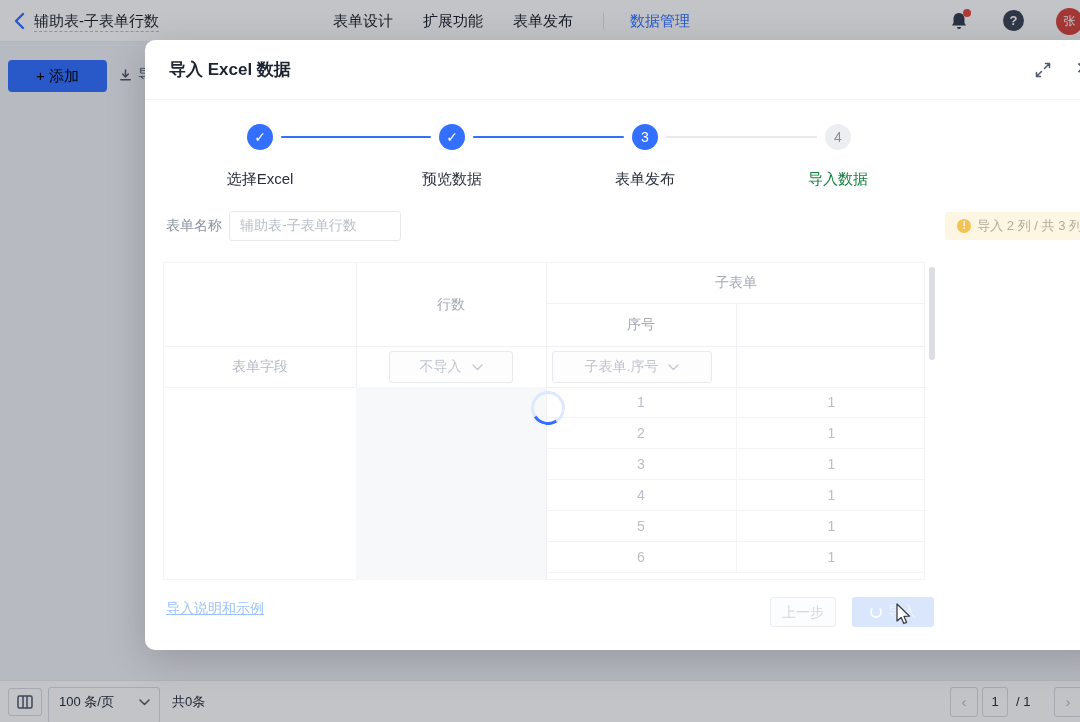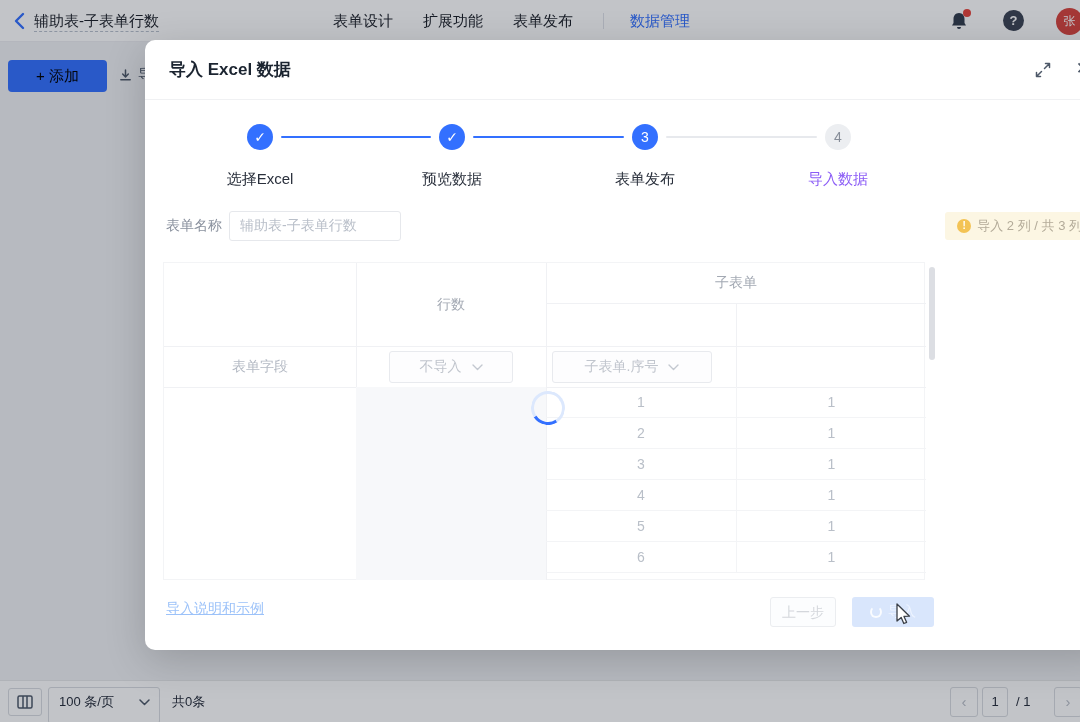--- a/index.html
+++ b/index.html
@@ -47,21 +47,21 @@
   .close-x { position:absolute; right:24px; top:0; height:60px; line-height:58px; font-size:17px; color:#4e5969; cursor:pointer; }
 
   
   .step-circle { position:absolute; top:84px; width:26px; height:26px; border-radius:50%; font-size:14px; text-align:center; line-height:26px; }
   .step-circle.done, .step-circle.active { background:#3370ff; color:#fff; }
   .step-circle.pending { background:#eceef1; color:#878e99; }
   .step-line { position:absolute; top:96px; height:2px; border-radius:1px; }
   .step-line.blue { background:#3370ff; }
   .step-line.gray { background:#e7e9ed; }
   .step-label { position:absolute; top:130px; width:140px; text-align:center; font-size:15px; color:#2a303c; }
-  .step-label.pending { color:#8b5cf6; }
+  .step-label.pending { color:#15803d; }
 
   
   .fname-label { position:absolute; left:21px; top:171px; height:30px; line-height:30px; font-size:14px; color:#8a919e;font-family:Liberation Serif, serif; }
   .fname-input { position:absolute; left:84px; top:171px; width:172px; height:30px; border:1px solid #e6e8ec; border-radius:3px; background:#fff; font-size:14px; color:#b9bfc9; padding:0 10px; font-family:inherit; }
   .warn-badge { position:absolute; right:20px; top:172px; height:28px; background:#fcf6e3; border-radius:3px; display:flex; align-items:center; padding:0 12px; gap:6px; }
   .warn-ic { width:14px; height:14px; border-radius:50%; background:#f3c355; color:#fff; font-size:10px; font-weight:bold; text-align:center; line-height:14px; }
   .warn-txt { font-size:13px; color:#b3ab99; }
 
   
   .xtable { position:absolute; left:18px; top:222px; width:762px; height:318px; border:1px solid #f3f4f6; }
@@ -191,20 +191,21 @@
   <div class="warn-badge">
     <div class="warn-ic">!</div>
     <div class="warn-txt">导入 2 列 / 共 3 列</div>
   </div>
 
   <div class="xtable">
 
     <div class="tcellh" style="left:0; top:0; width:192px; height:83px;"></div>
     <div class="tcellh" style="left:382px; top:0; width:380px; height:40px;">子表单</div>
     <div class="tcellh" style="left:192px; top:0; width:190px; height:83px;">行数</div>
+    <div class="tcellh" style="left:382px; top:40px; width:190px; height:43px;">序号</div>
 
     <div class="vline" style="left:192px; top:0; height:124px;"></div>
     <div class="vline" style="left:382px; top:0; height:317px;"></div>
     <div class="vline" style="left:572px; top:40px; height:84px;"></div>
     <div class="hline" style="left:382px; top:40px; width:380px;"></div>
     <div class="hline" style="left:0; top:83px; width:762px;"></div>
     <div class="hline" style="left:0; top:124px; width:762px;"></div>
 
     <div class="tcellh" style="left:0; top:83px; width:192px; height:41px; color:#b4bac4;">表单字段</div>
     <div class="fake-select" style="left:225px; top:88px; width:124px;">

